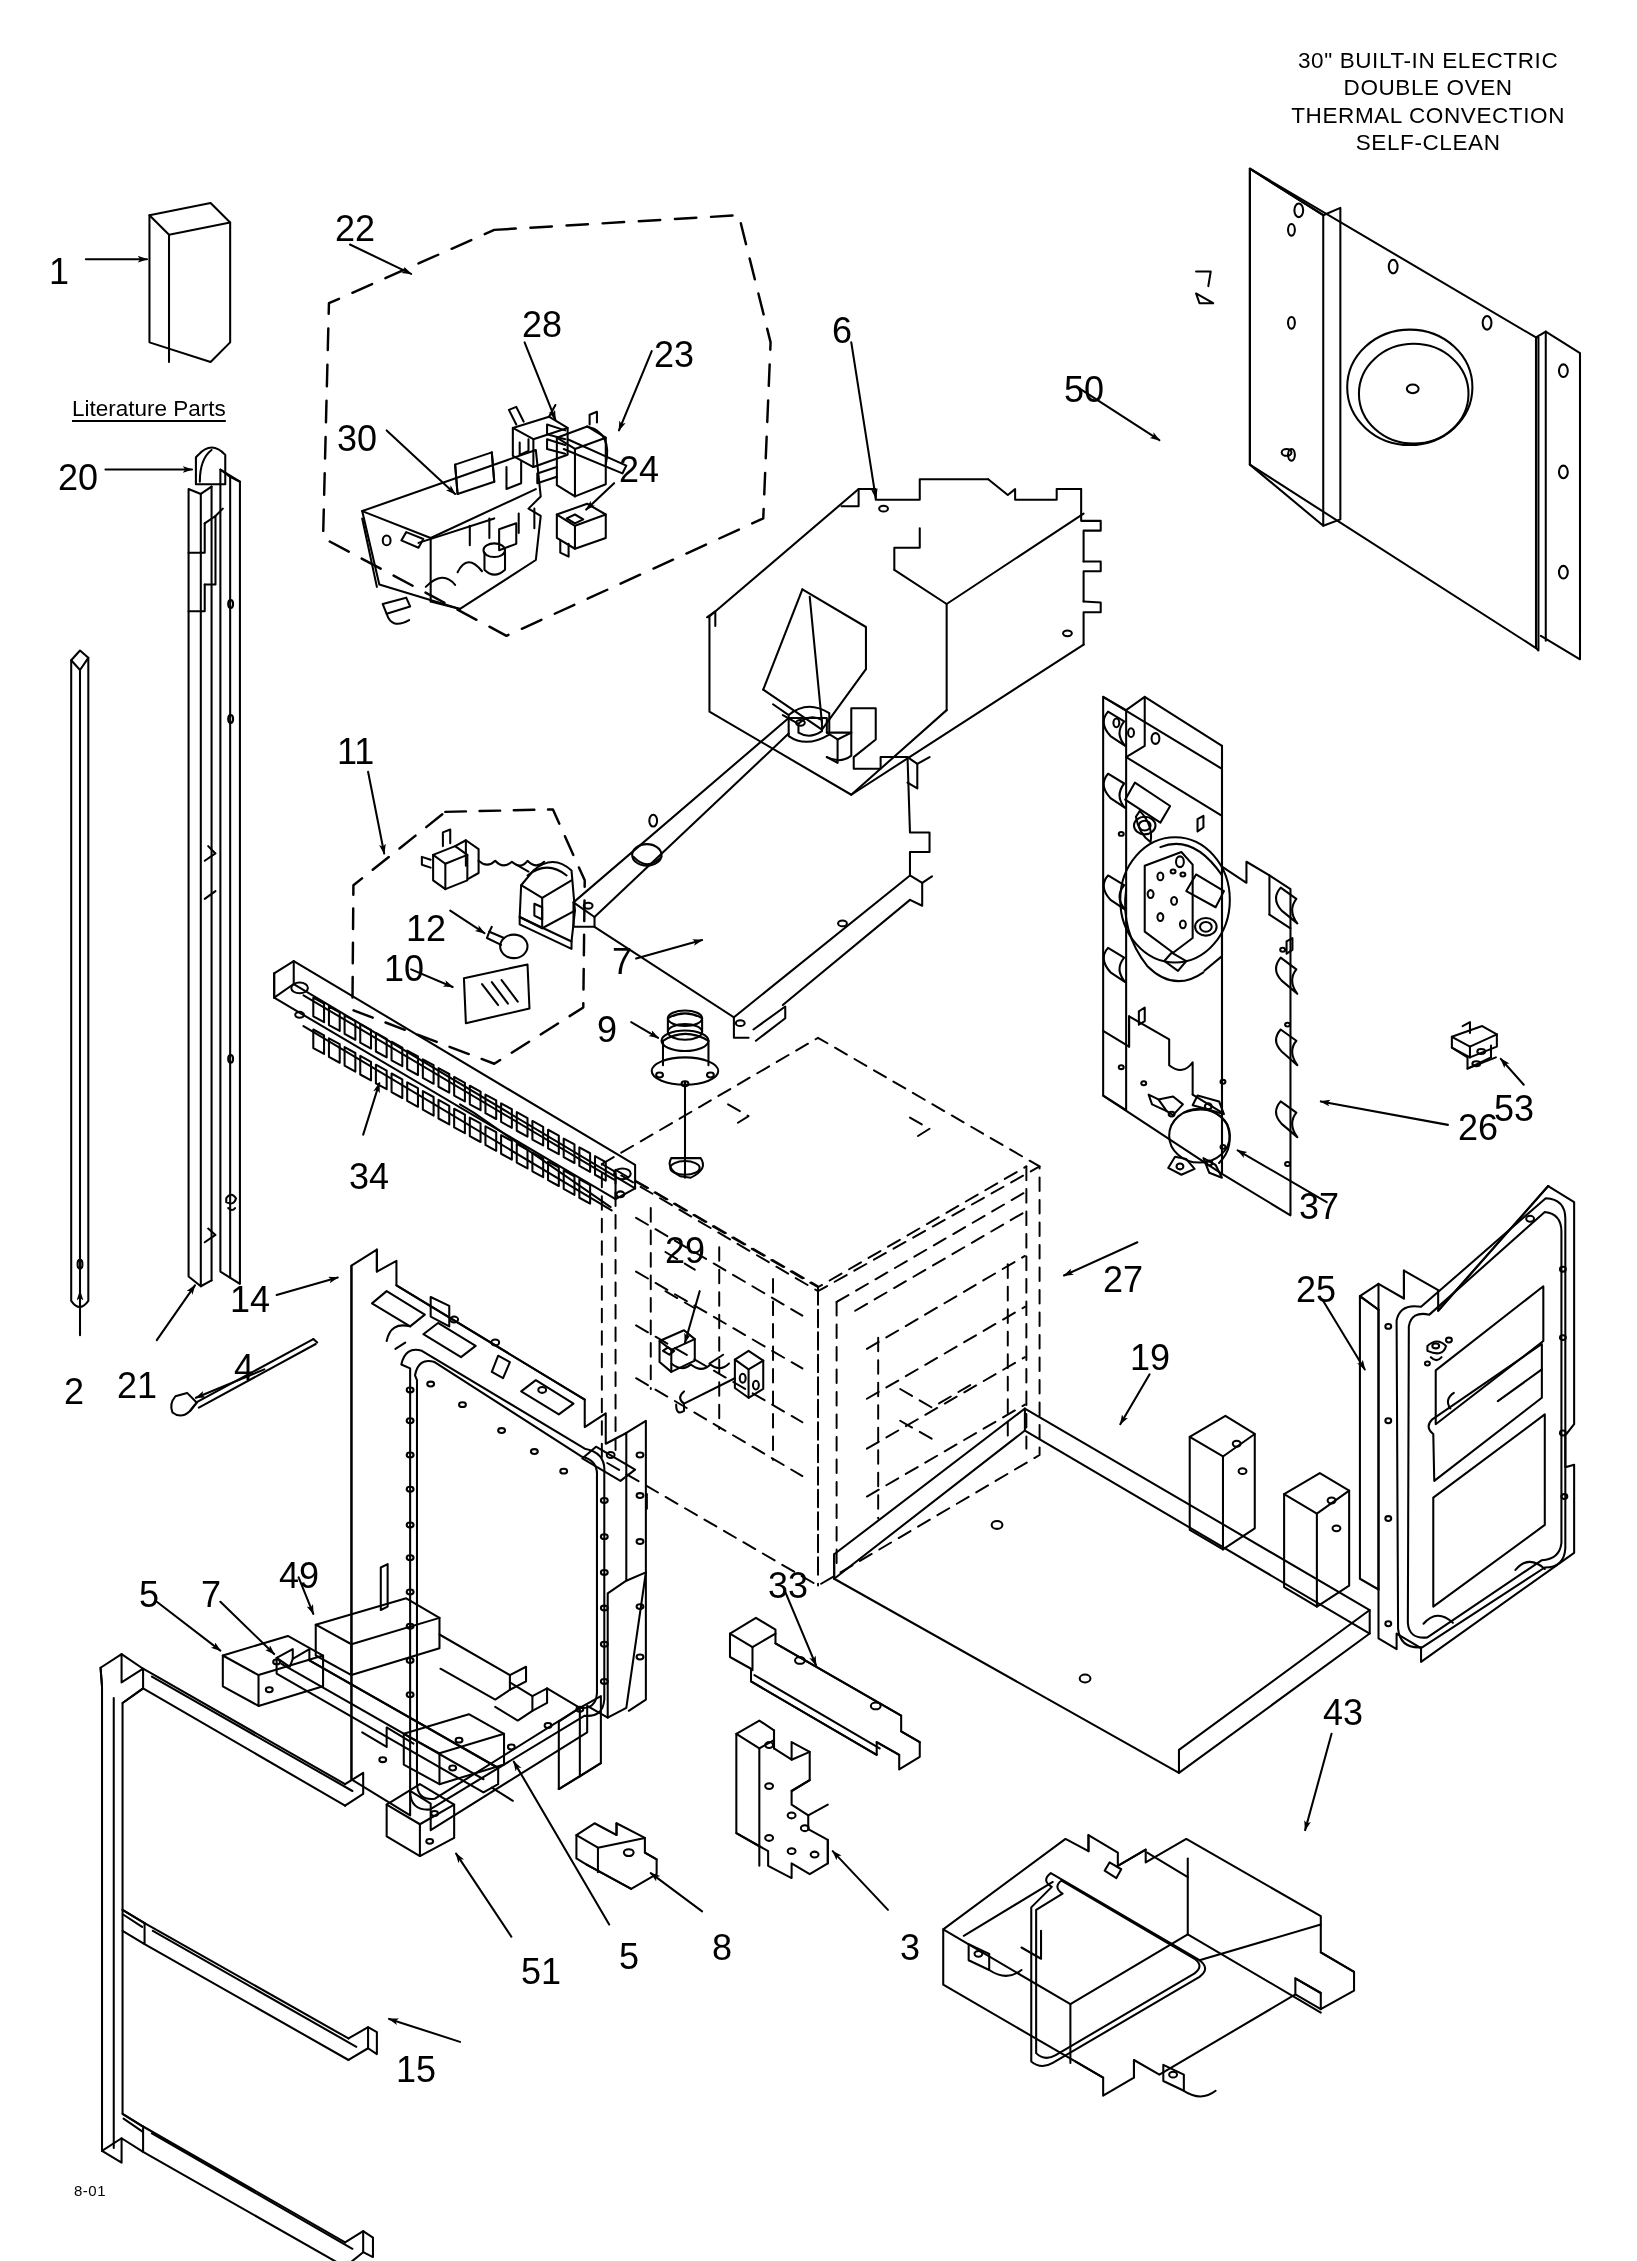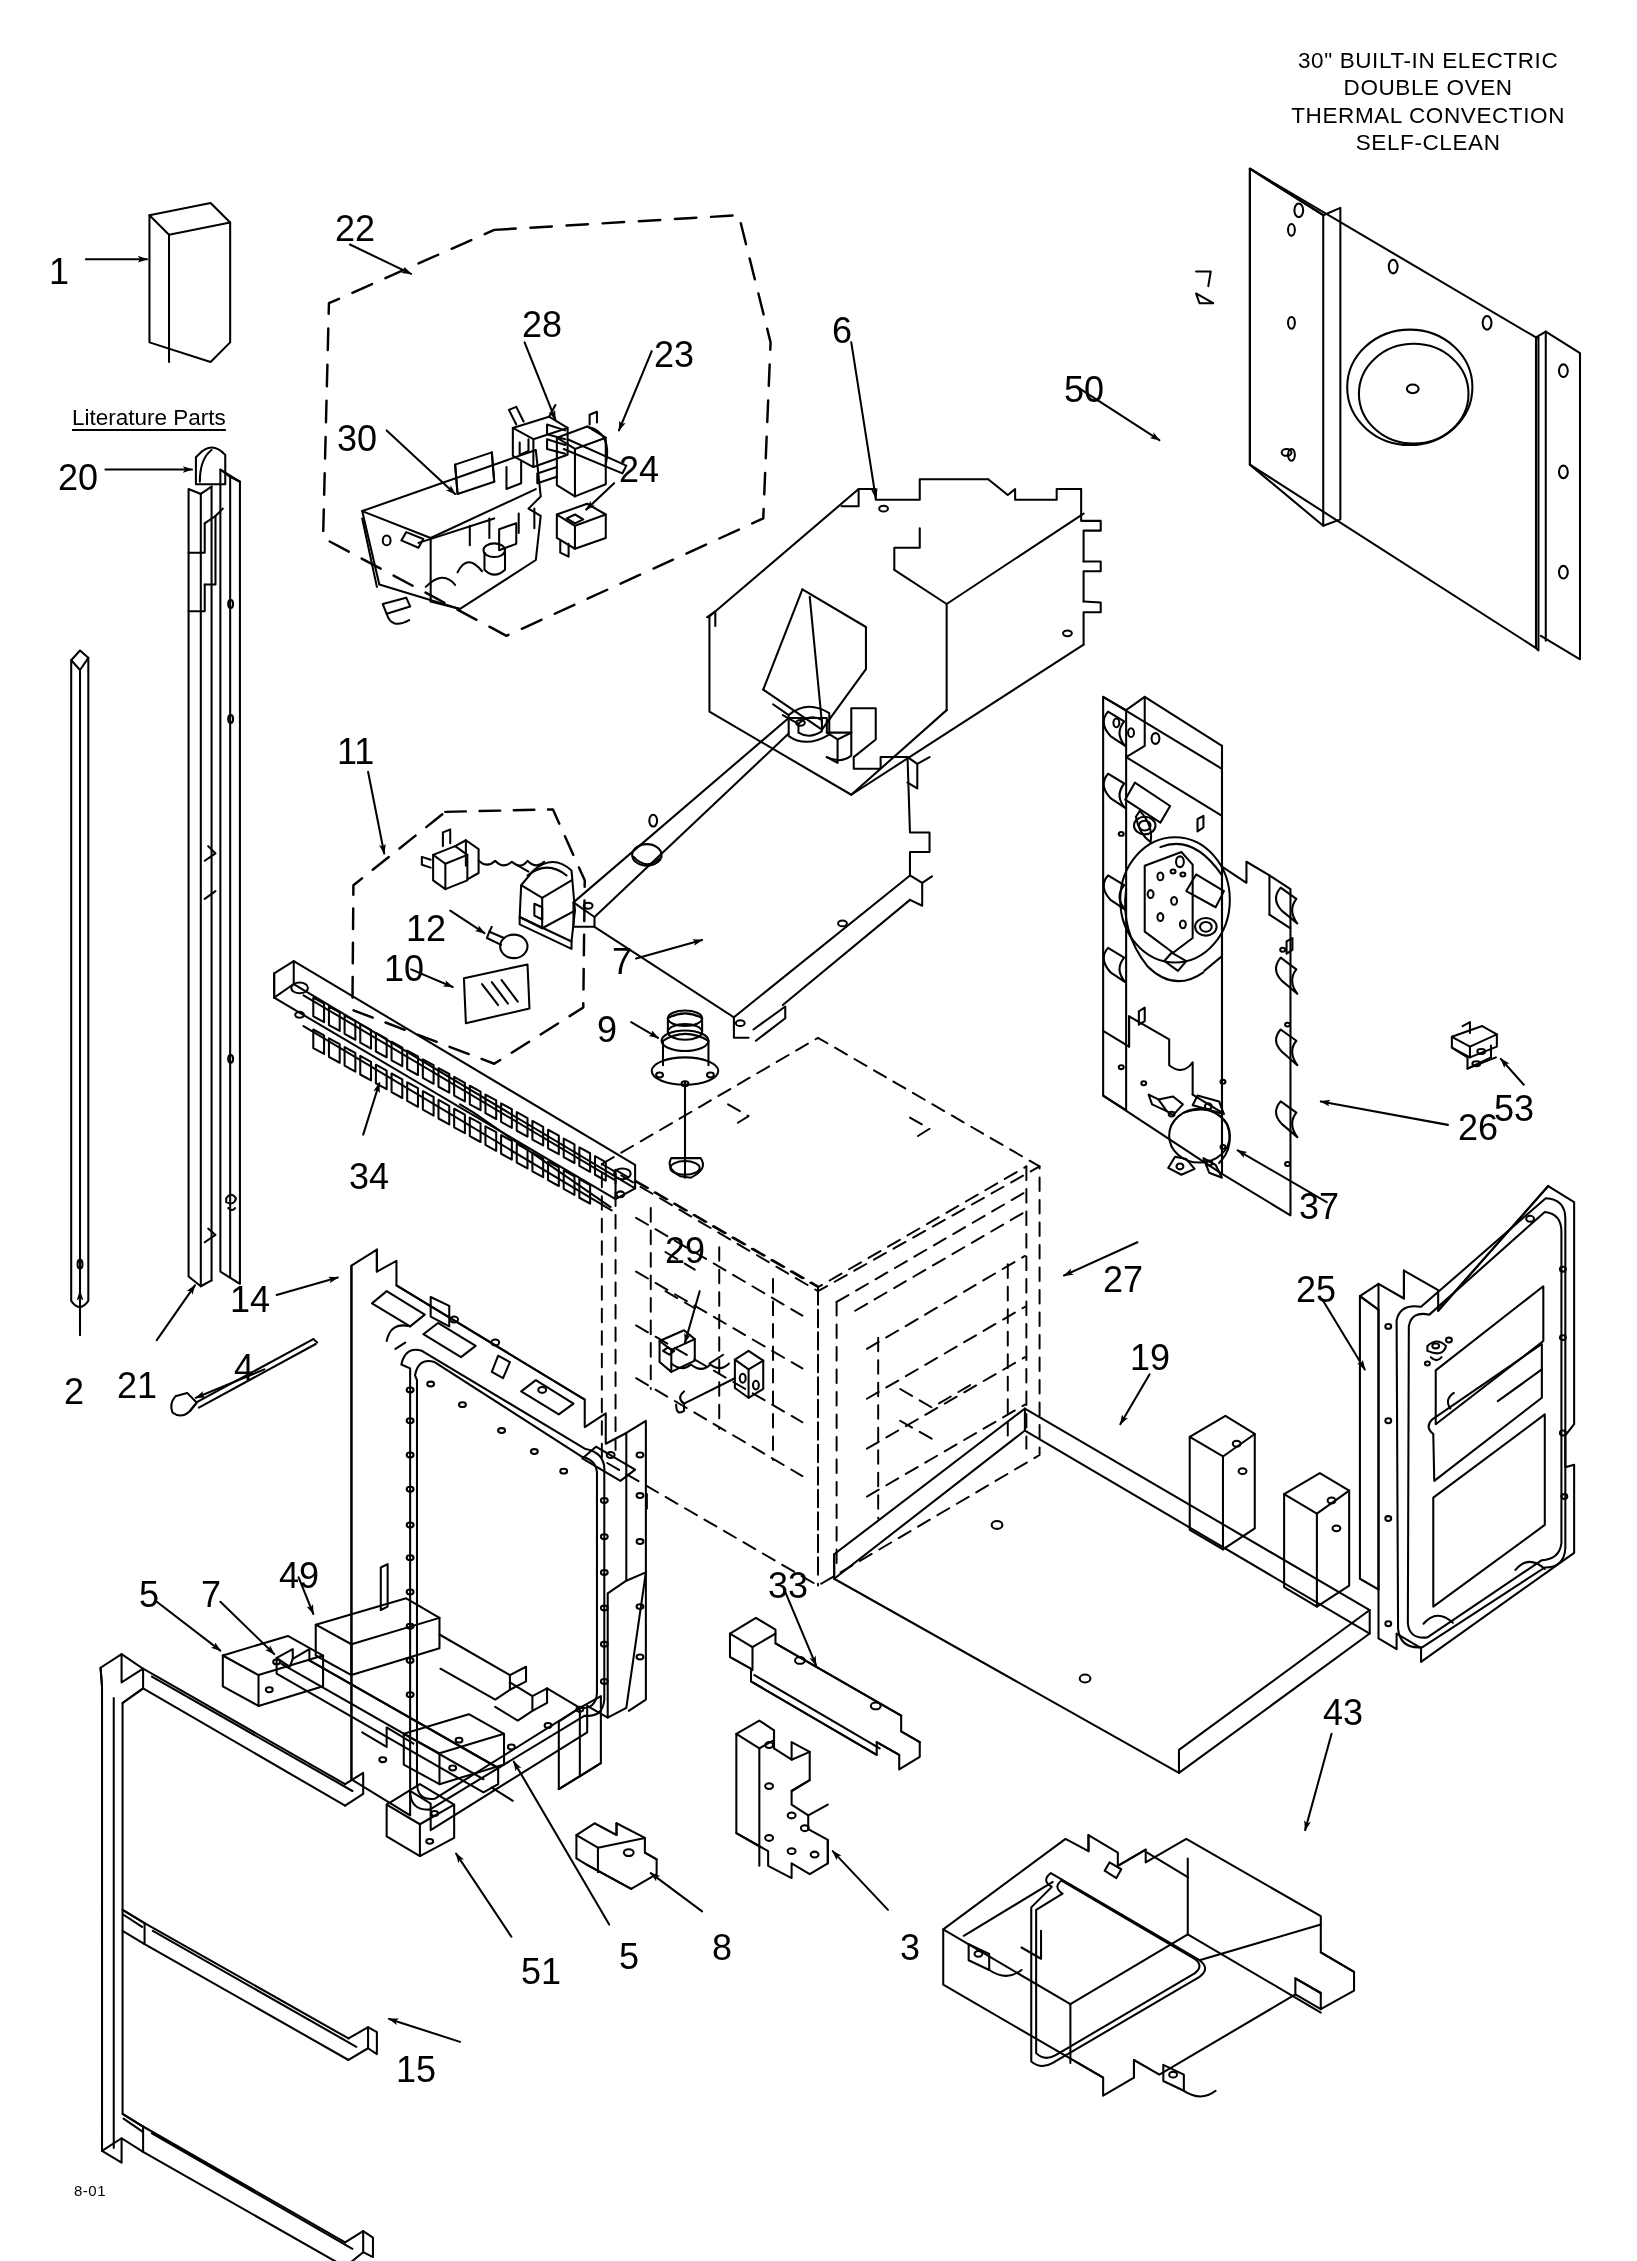--- a/index.html
+++ b/index.html
@@ -802,21 +802,21 @@
   <div class="title-block">
     <div>30" BUILT-IN ELECTRIC</div>
     <div>DOUBLE OVEN</div>
     <div>THERMAL CONVECTION</div>
     <div>SELF-CLEAN</div>
   </div>
 
   <div class="footer">8-01</div>
 
   <div id="captions">
-      <div class="group-caption" style="left: 72px; top: 405px; text-decoration: underline;">Literature Parts</div>
+      <div class="group-caption" style="left: 72px; top: 396px; text-decoration: underline;">Literature Parts</div>
     </div>
 
   <div id="callouts">
       <div class="callout" style="left: 49px; top: 254px;">1</div>
       <div class="callout" style="left: 335px; top: 211px;">22</div>
       <div class="callout" style="left: 522px; top: 307px;">28</div>
       <div class="callout" style="left: 654px; top: 317px; margin-top: 20px;">23</div>
       <div class="callout" style="left: 337px; top: 405px; margin-top: 16px;">30</div>
       <div class="callout" style="left: 619px; top: 452px;">24</div>
       <div class="callout" style="left: 832px; top: 313px;">6</div>

